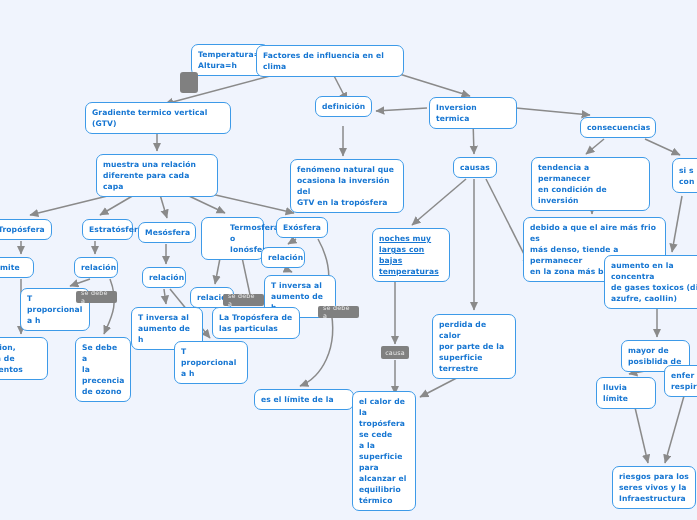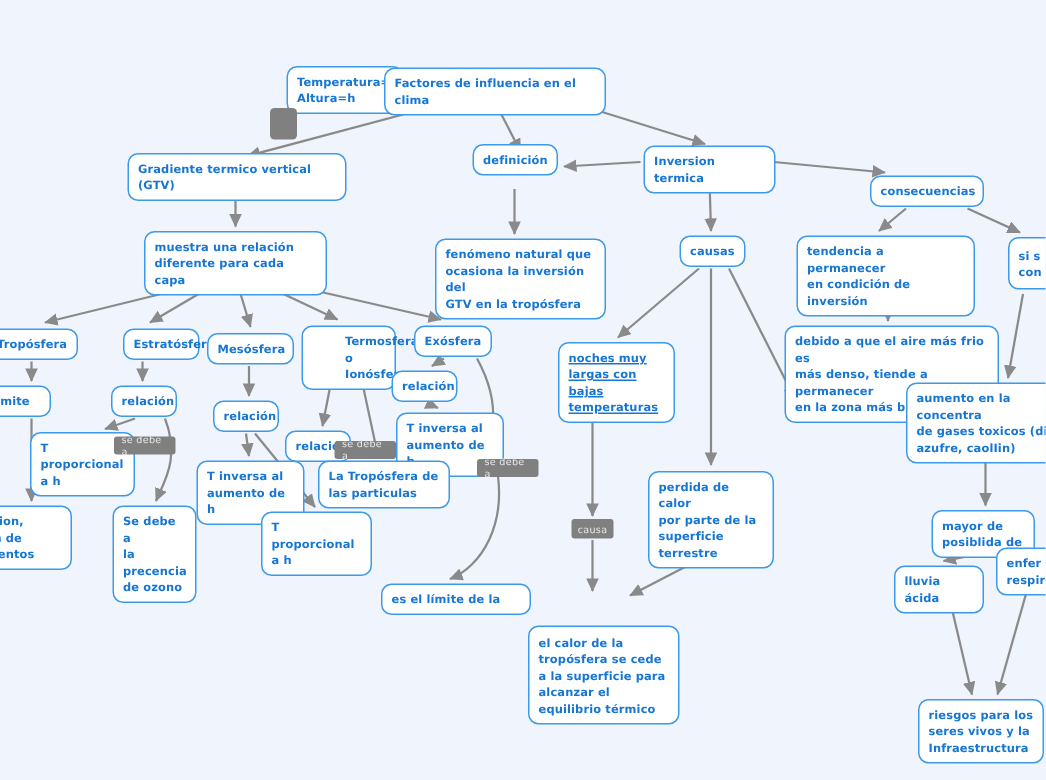--- a/index.html
+++ b/index.html
@@ -190,25 +190,25 @@
 de ozono</div>
     <div class="node" style="left: 174px; top: 341px; width: 74px; min-height: 43px;">T
 proporcional
 a h</div>
     <div class="node" style="left: 432px; top: 314px; width: 84px; min-height: 54px;">perdida de calor
 por parte de la
 superficie
 terrestre</div>
     <div class="node" style="left: 621px; top: 340px; width: 69px; min-height: 30px;">mayor de
 posiblida de</div>
-    <div class="node" style="left: 596px; top: 377px; width: 60px; min-height: 21px;">lluvia ácida</div>
+    <div class="node" style="left: 596px; top: 377px; width: 60px; min-height: 21px;">lluvia límite</div>
     <div class="node" style="left: 664px; top: 365px; width: 50px; min-height: 30px;">enfer
 respir</div>
     <div class="node" style="left: 254px; top: 389px; width: 100px; min-height: 21px;">es el límite de la</div>
-    <div class="node" style="left: 352px; top: 417px; width: 101px; min-height: 66px;">el calor de la
+    <div class="node" style="left: 352px; top: 391px; width: 64px; min-height: 66px;">el calor de la
 tropósfera se cede
 a la superficie para
 alcanzar el
 equilibrio térmico</div>
     <div class="node" style="left: 612px; top: 466px; width: 84px; min-height: 42px;">riesgos para los
 seres vivos y la
 Infraestructura</div>
     <div class="label blank" style="left: 180px; top: 72px; width: 18px; height: 21px;"></div>
     <div class="label" style="left: 223px; top: 294px; width: 41px; height: 12px;">se debe a</div>
     <div class="label" style="left: 76px; top: 291px; width: 41px; height: 12px;">se debe a</div>

